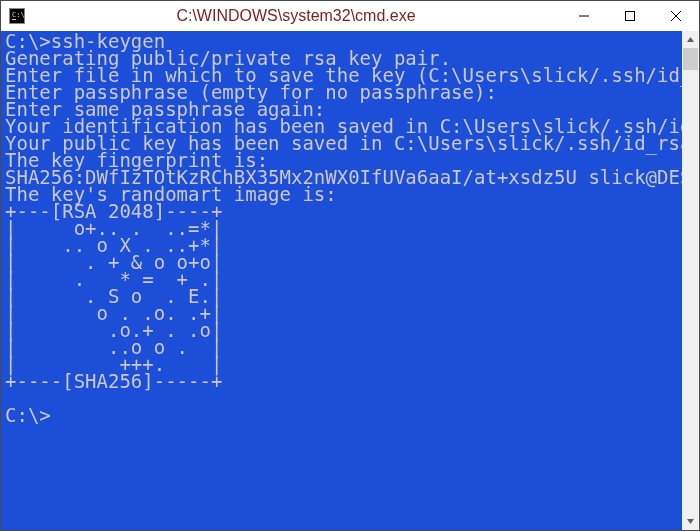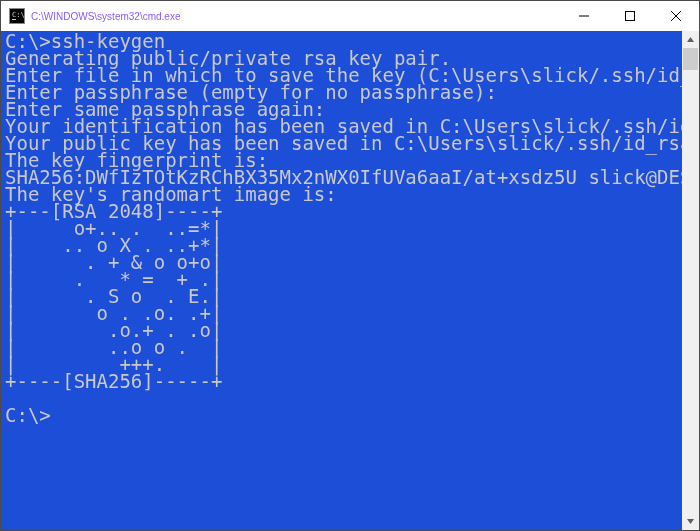--- a/index.html
+++ b/index.html
@@ -32,25 +32,26 @@
     height: 16px;
     margin: 0 6px 0 8px;
     flex: 0 0 16px;
     display: flex;
     align-items: center;
     justify-content: center;
   }
   .titlebar .app-icon svg { display:block; }
   .titlebar .title-text {
     flex: 1 1 auto;
-    font-size: 10px;
-    color: #8b5cf6;
+    font-size: 16px;
+    color: #7f1d1d;
     white-space: nowrap;
     overflow: hidden;
     text-overflow: ellipsis;
+    text-align: center;
   }
   .titlebar .win-controls {
     display: flex;
     height: 100%;
   }
   .titlebar .win-btn {
     width: 46px;
     height: 100%;
     display: flex;
     align-items: center;

